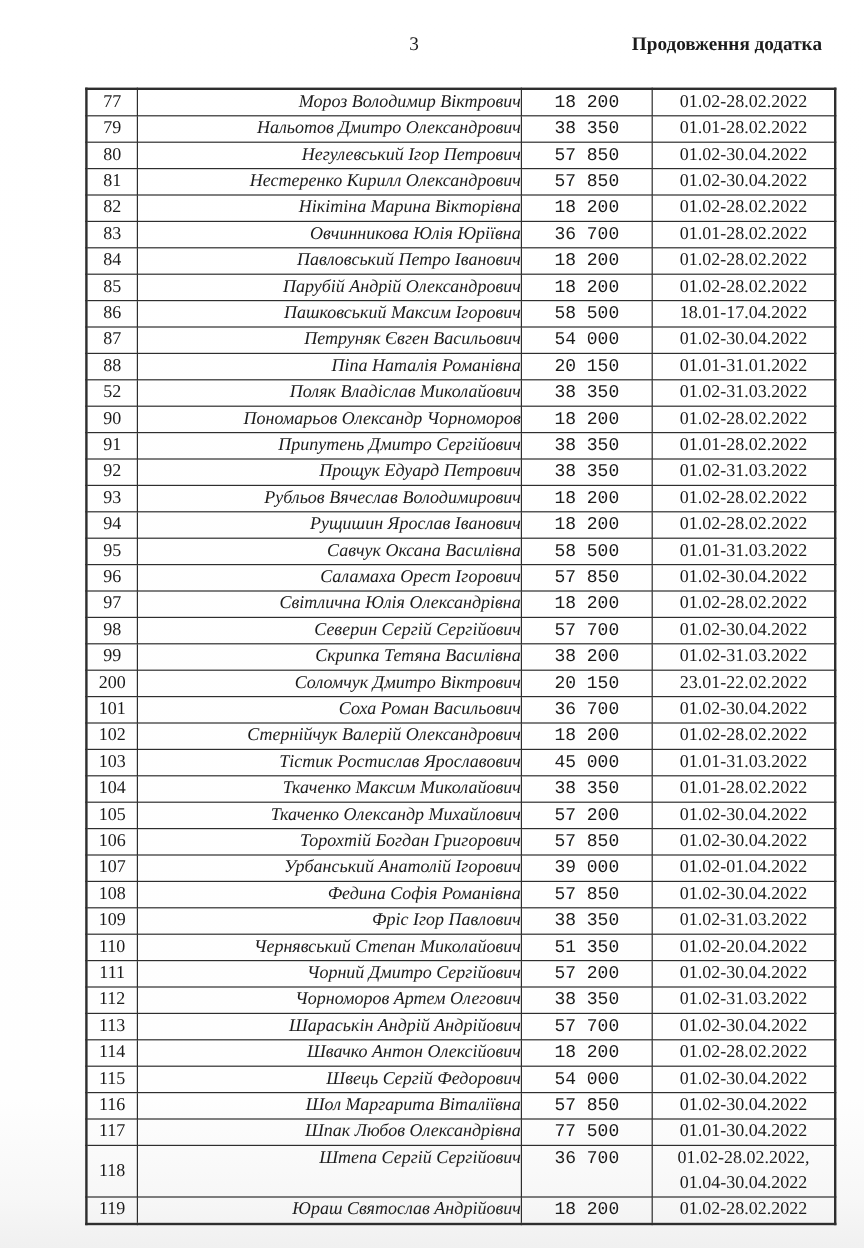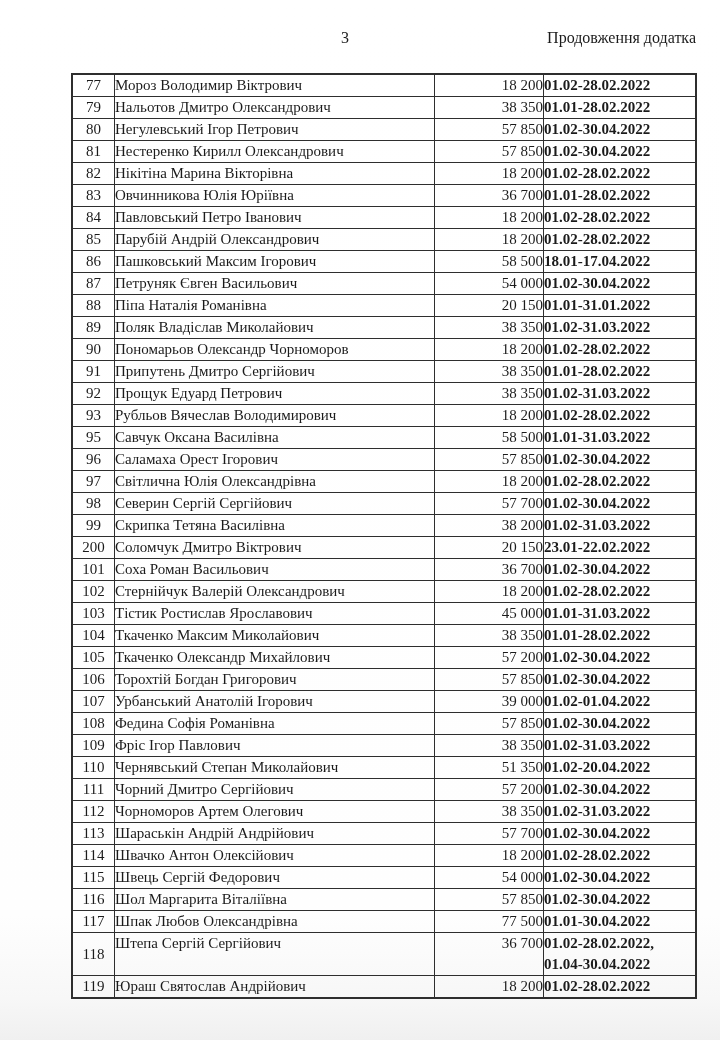--- a/index.html
+++ b/index.html
@@ -21,21 +21,22 @@
     font-size: 16px;
   }
   .page-num {
     position: absolute;
     left: 300px;
     width: 90px;
     text-align: center;
   }
   .header-right {
     position: absolute;
-    right: 24px;
+    right: 35px;
+    font-weight: bold;
   }
   table.doc-table {
     position: absolute;
     left: 71px;
     top: 73px;
     width: 619px;
     border-collapse: collapse;
     table-layout: fixed;
     border: 2px solid #2e2e2e;
   }
@@ -43,23 +44,23 @@
     border: 1px solid #2e2e2e;
     height: 21px;
     line-height: 21px;
     font-size: 15px;
     padding: 0;
     vertical-align: middle;
     overflow: hidden;
     white-space: nowrap;
   }
   td.col-num    { width: 41px;  text-align: center; }
-  td.col-name   { width: 319px; text-align: left; padding-left: 7px; }
-  td.col-amount { width: 108px; text-align: right; }
-  td.col-period { width: 151px; text-align: left; font-weight: bold; }
+  td.col-name   { width: 319px; text-align: right; padding-left: 7px; font-style: italic; }
+  td.col-amount { width: 108px; text-align: center; font-family: Liberation Mono, monospace; }
+  td.col-period { width: 151px; text-align: center; }
   tr.tall td.col-period { white-space: pre-line; margin-top: 29px; }
   tr.tall td.col-name,
   tr.tall td.col-amount { vertical-align: top; }
 </style>
 </head>
 <body>
 
 <div class="page">
   <div class="header-row">
     <span class="page-num">3</span>
@@ -128,21 +129,21 @@
           <td class="col-amount">54 000</td>
           <td class="col-period">01.02-30.04.2022</td>
         </tr>
         <tr>
           <td class="col-num">88</td>
           <td class="col-name">Піпа Наталія Романівна</td>
           <td class="col-amount">20 150</td>
           <td class="col-period">01.01-31.01.2022</td>
         </tr>
         <tr>
-          <td class="col-num">89</td>
+          <td class="col-num">52</td>
           <td class="col-name">Поляк Владіслав Миколайович</td>
           <td class="col-amount">38 350</td>
           <td class="col-period">01.02-31.03.2022</td>
         </tr>
         <tr>
           <td class="col-num">90</td>
           <td class="col-name">Пономарьов Олександр Чорноморов</td>
           <td class="col-amount">18 200</td>
           <td class="col-period">01.02-28.02.2022</td>
         </tr>
@@ -154,20 +155,26 @@
         </tr>
         <tr>
           <td class="col-num">92</td>
           <td class="col-name">Прощук Едуард Петрович</td>
           <td class="col-amount">38 350</td>
           <td class="col-period">01.02-31.03.2022</td>
         </tr>
         <tr>
           <td class="col-num">93</td>
           <td class="col-name">Рубльов Вячеслав Володимирович</td>
+          <td class="col-amount">18 200</td>
+          <td class="col-period">01.02-28.02.2022</td>
+        </tr>
+        <tr>
+          <td class="col-num">94</td>
+          <td class="col-name">Рущишин Ярослав Іванович</td>
           <td class="col-amount">18 200</td>
           <td class="col-period">01.02-28.02.2022</td>
         </tr>
         <tr>
           <td class="col-num">95</td>
           <td class="col-name">Савчук Оксана Василівна</td>
           <td class="col-amount">58 500</td>
           <td class="col-period">01.01-31.03.2022</td>
         </tr>
         <tr>

